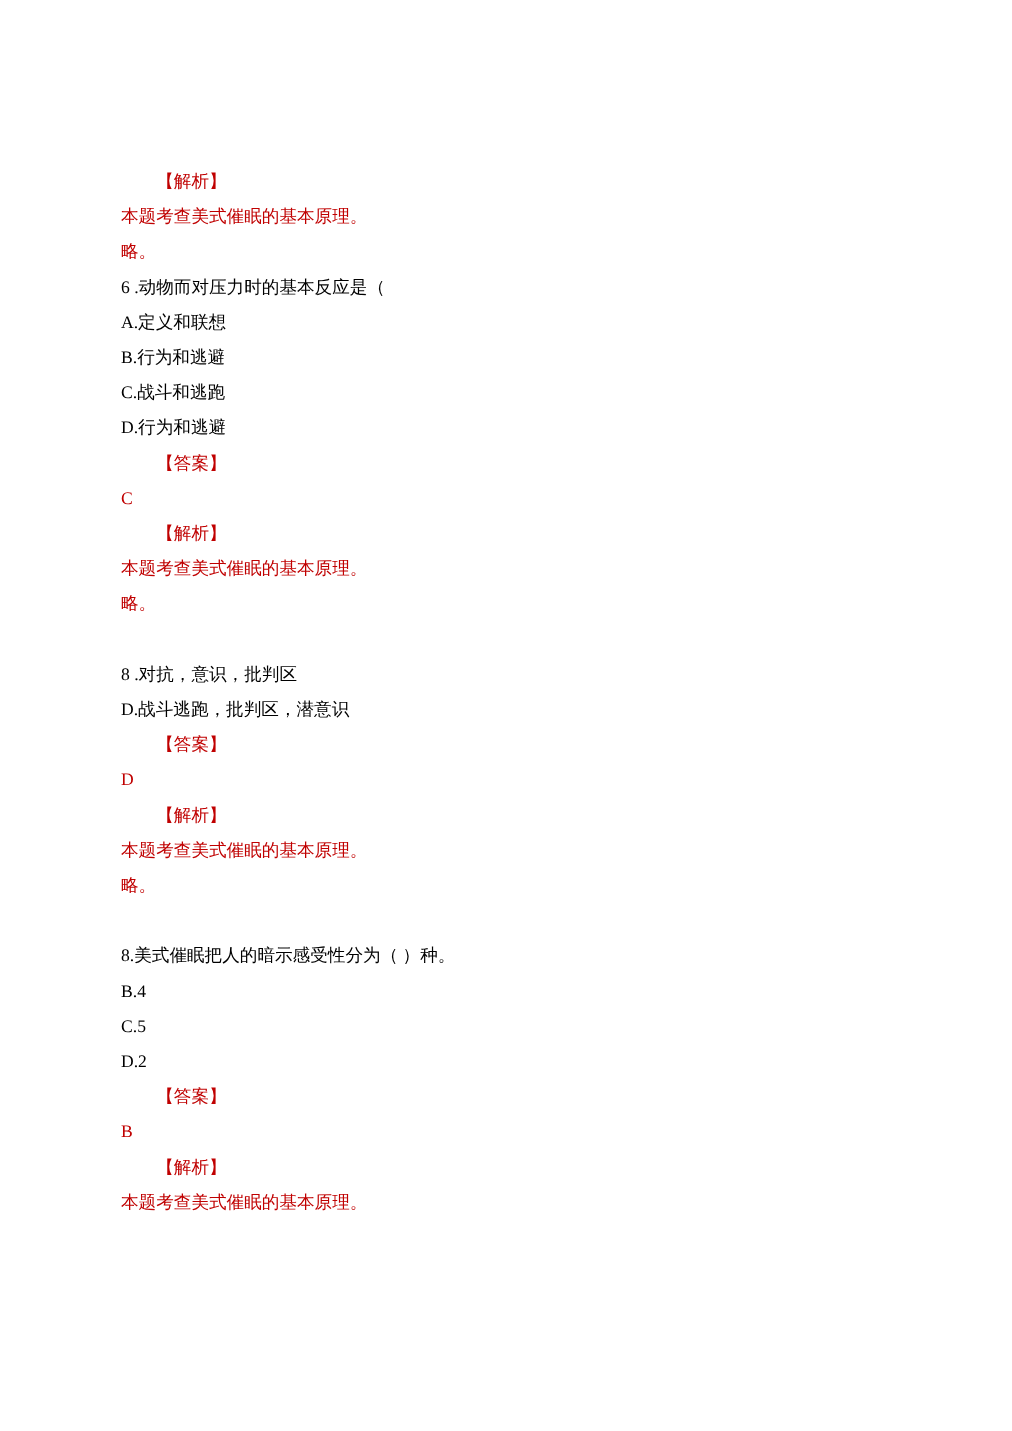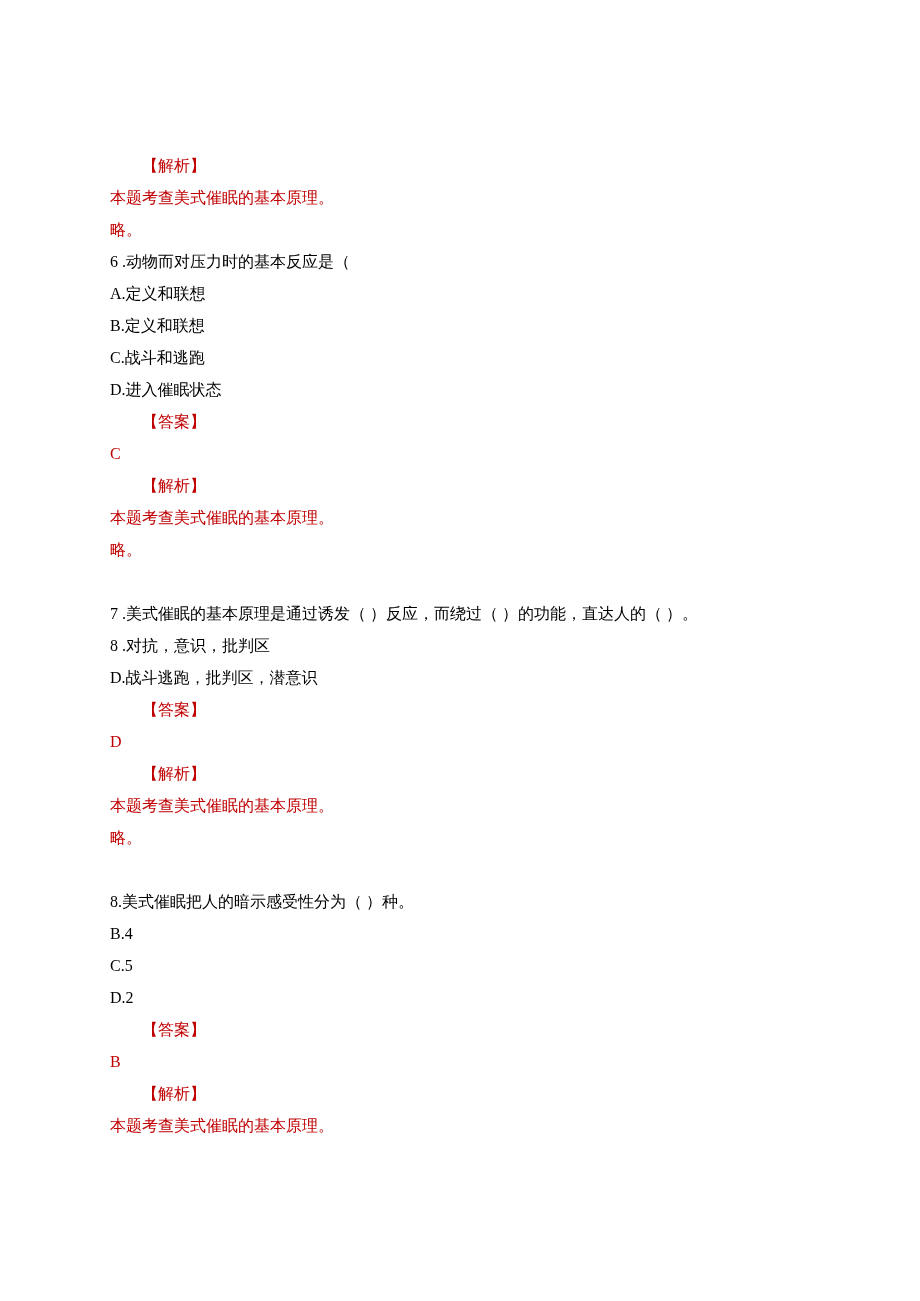--- a/index.html
+++ b/index.html
@@ -30,32 +30,31 @@
 <body>
 
 <div class="page">
 
   <p class="line indent red">【解析】</p>
   <p class="line red">本题考查美式催眠的基本原理。</p>
   <p class="line red">略。</p>
 
   <p class="line">6  .动物而对压力时的基本反应是（</p>
   <p class="line">A.定义和联想</p>
-  <p class="line">B.定义和联想</p>
+  <p class="line">B.行为和逃避</p>
   <p class="line">C.战斗和逃跑</p>
-  <p class="line">D.进入催眠状态</p>
+  <p class="line">D.行为和逃避</p>
   <p class="line indent red">【答案】</p>
   <p class="line red">C</p>
   <p class="line indent red">【解析】</p>
   <p class="line red">本题考查美式催眠的基本原理。</p>
   <p class="line red">略。</p>
 
   <p class="line">&nbsp;</p>
 
-  <p class="line">7   .美式催眠的基本原理是通过诱发（     ）反应，而绕过（      ）的功能，直达人的（      ）。</p>
   <p class="line">8   .对抗，意识，批判区</p>
   <p class="line">D.战斗逃跑，批判区，潜意识</p>
   <p class="line indent red">【答案】</p>
   <p class="line red">D</p>
   <p class="line indent red">【解析】</p>
   <p class="line red">本题考查美式催眠的基本原理。</p>
   <p class="line red">略。</p>
 
   <p class="line">&nbsp;</p>
 

